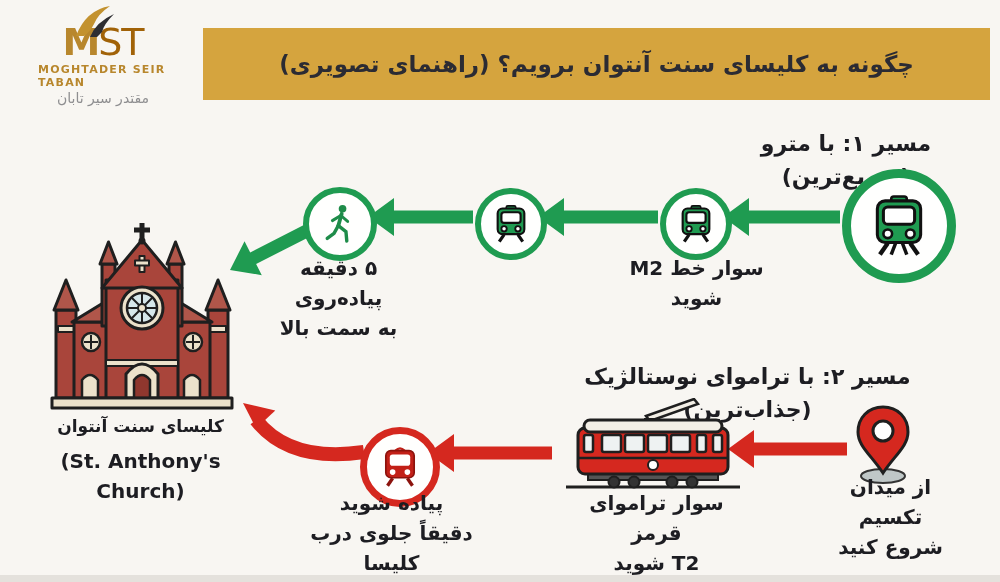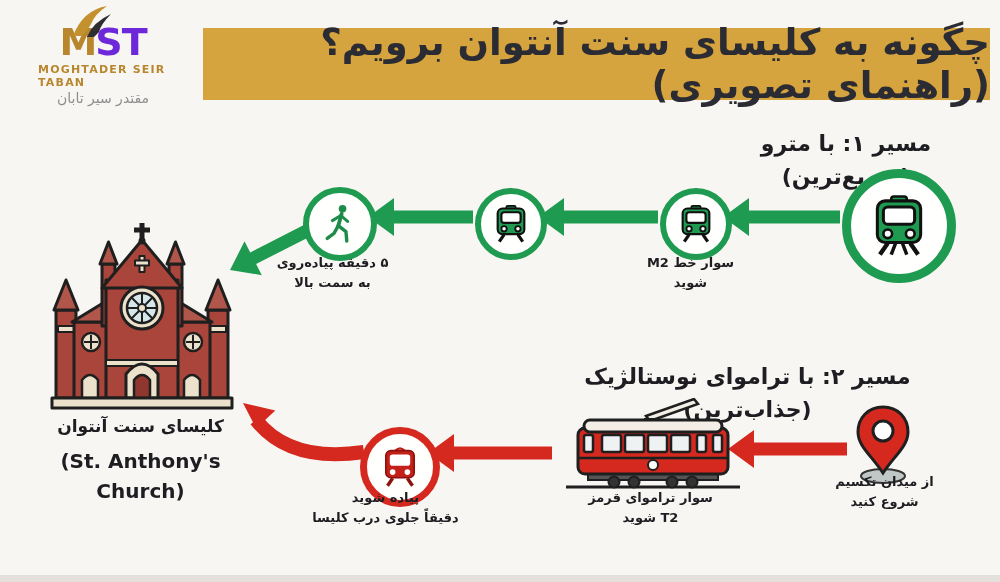--- a/index.html
+++ b/index.html
@@ -4,40 +4,40 @@
 <style>
   html,body{margin:0;padding:0;}
   body{font-family:"DejaVu Sans","Liberation Sans",sans-serif;background:#e9e7e3;}
   .canvas{position:relative;width:1000px;height:582px;background:#f8f6f2;overflow:hidden;margin:0 auto;}
   .abs{position:absolute;}
   .txt{color:#1d1d22;font-weight:700;text-align:center;line-height:1.5;}
   .rtl{direction:rtl;unicode-bidi:plaintext;}
 
   
   .titlebar{left:203px;top:28px;width:787px;height:72px;background:#d5a43e;
-    display:flex;align-items:center;justify-content:center;font-size:37px;font-weight:700;
+    display:flex;align-items:center;justify-content:center;font-size:23px;font-weight:700;
     color:#2b2b33;z-index:3;}
   .logo{left:38px;top:20px;width:130px;height:86px;display:flex;flex-direction:column;
     align-items:center;z-index:3;}
   .logo-mark{display:flex;align-items:flex-end;height:52px;position:relative;}
   .logo-m{font-size:38px;font-weight:700;color:#b8872d;letter-spacing:-2px;line-height:1;}
-  .logo-st{font-size:38px;font-weight:700;color:#6d28d9;letter-spacing:-1px;line-height:1;}
+  .logo-st{font-size:38px;font-weight:400;color:#a16207;letter-spacing:-1px;line-height:1;}
   .logo-bird{position:absolute;left:8px;top:-16px;}
   .logo-en{font-size:11px;font-weight:700;color:#b8872d;letter-spacing:1.2px;margin-top:2px;}
   .logo-fa{font-size:14px;color:#8e8e90;letter-spacing:5px;margin-top:1px;}
 
   
   .ring{border-radius:50%;background:#fffffe;display:flex;align-items:center;justify-content:center;z-index:2;}
   .ring-big{left:842px;top:169px;width:96px;height:96px;border:9px solid #1f9b51;}
   .ring-md{width:60px;height:60px;border:6px solid #1f9b51;}
   .ring-red{left:360px;top:427px;width:66px;height:66px;border:7px solid #d5281f;}
 
   
   .route-label{font-size:22px;z-index:2;}
-  .cap{font-size:13px;z-index:2;}
+  .cap{font-size:20px;z-index:2;margin-left:6px;}
   .cap span{display:block;}
   .bottom-strip{left:0;bottom:0;width:1000px;height:7px;background:#e4e1dc;z-index:1;}
 </style>
 </head>
 <body>
 
 <div class="canvas">
 
   <svg class="abs" style="left:0;top:0;z-index:1;" width="1000" height="582" viewBox="0 0 1000 582">
 

